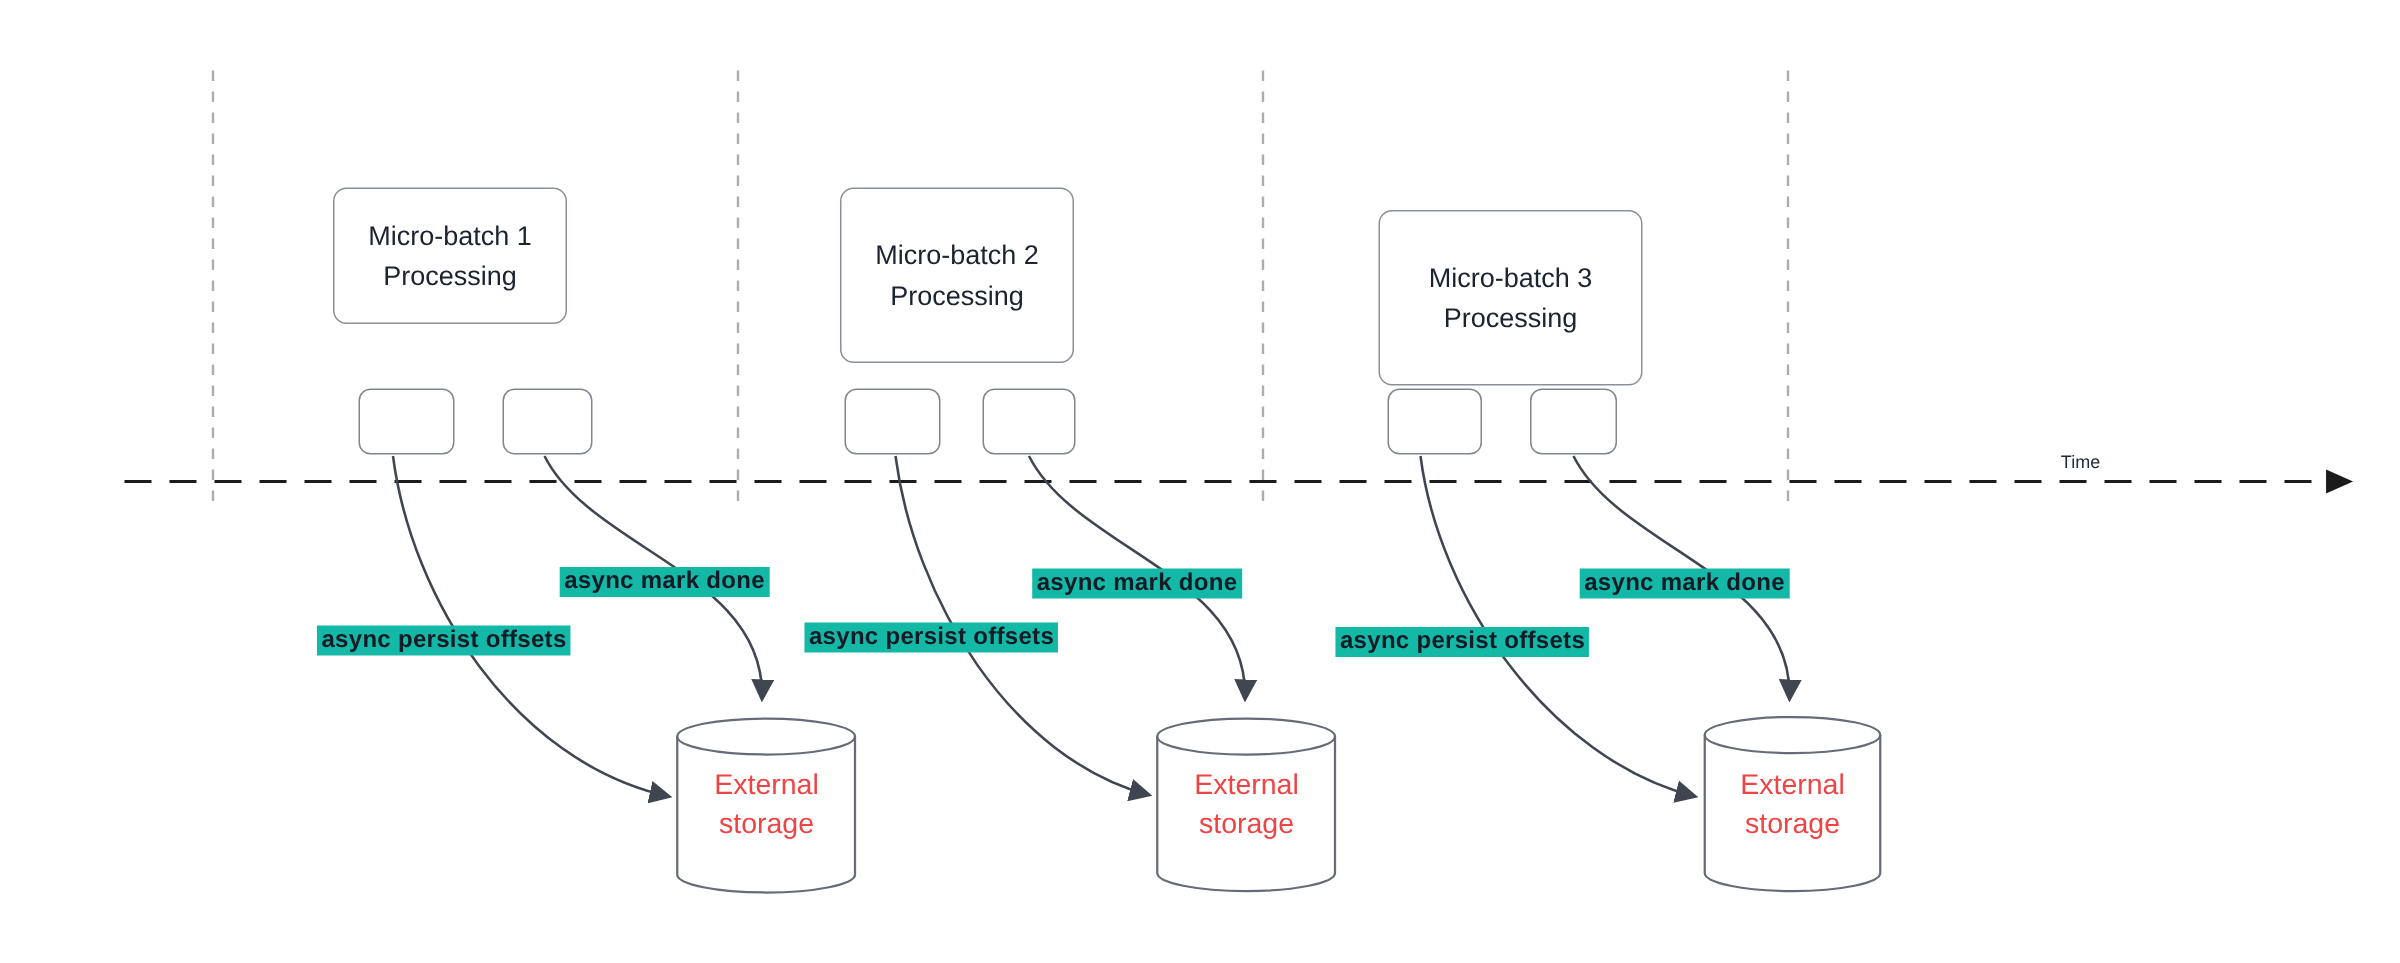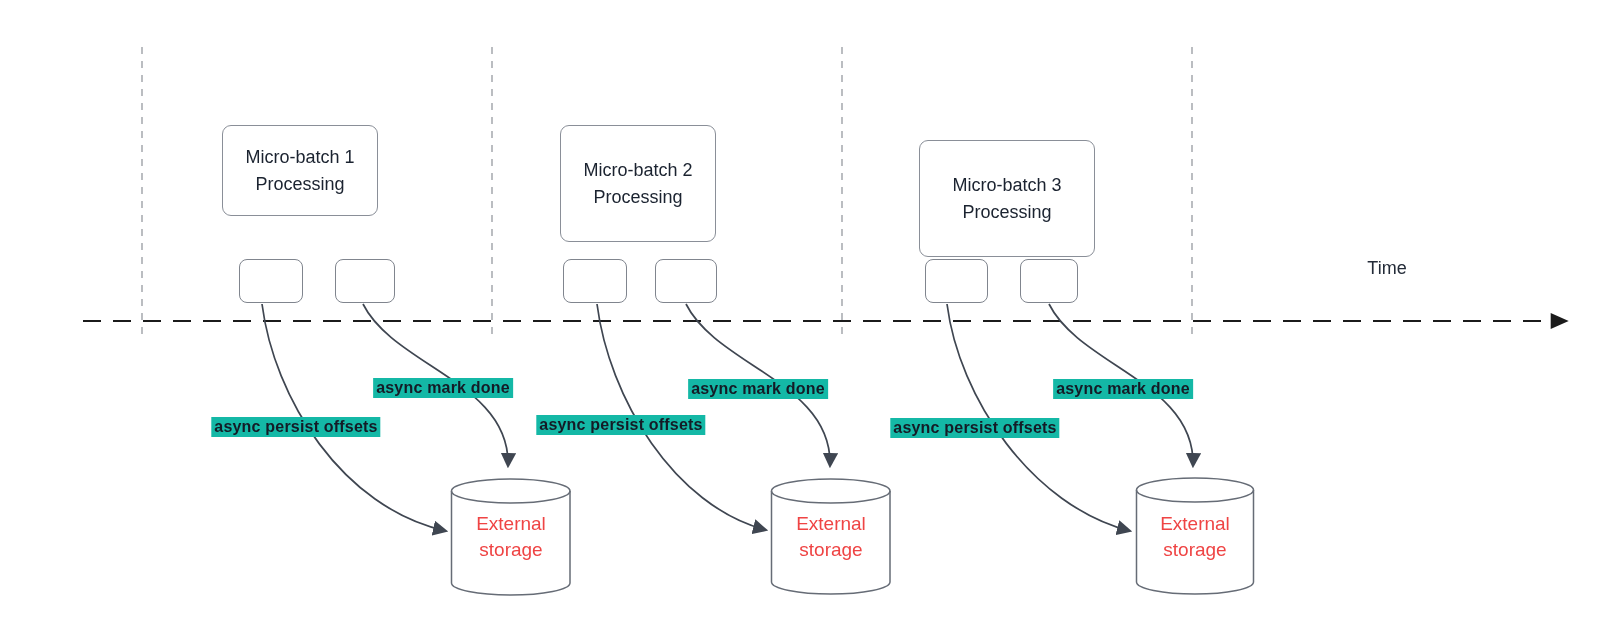--- a/index.html
+++ b/index.html
@@ -60,23 +60,24 @@
     transform: translate(-50%, -50%);
     width: 96px;
     text-align: center;
     font-size: 19px;
     line-height: 1.35;
     color: #ef4444;
   }
   .time-label {
     position: absolute;
     transform: translate(-50%, -50%);
-    font-size: 18px;
+    font-size: 12px;
     color: #232b38;
     white-space: nowrap;
+    margin-top: 40px;
   }
 </style>
 </head>
 <body>
 
 <div class="canvas">
 
   <svg class="overlay-svg" width="1600" height="642" viewBox="0 0 1600 642">
     <defs>
       <marker id="mCurve" viewBox="0 0 10 10" refX="8.5" refY="5" markerWidth="9" markerHeight="9" orient="auto">

